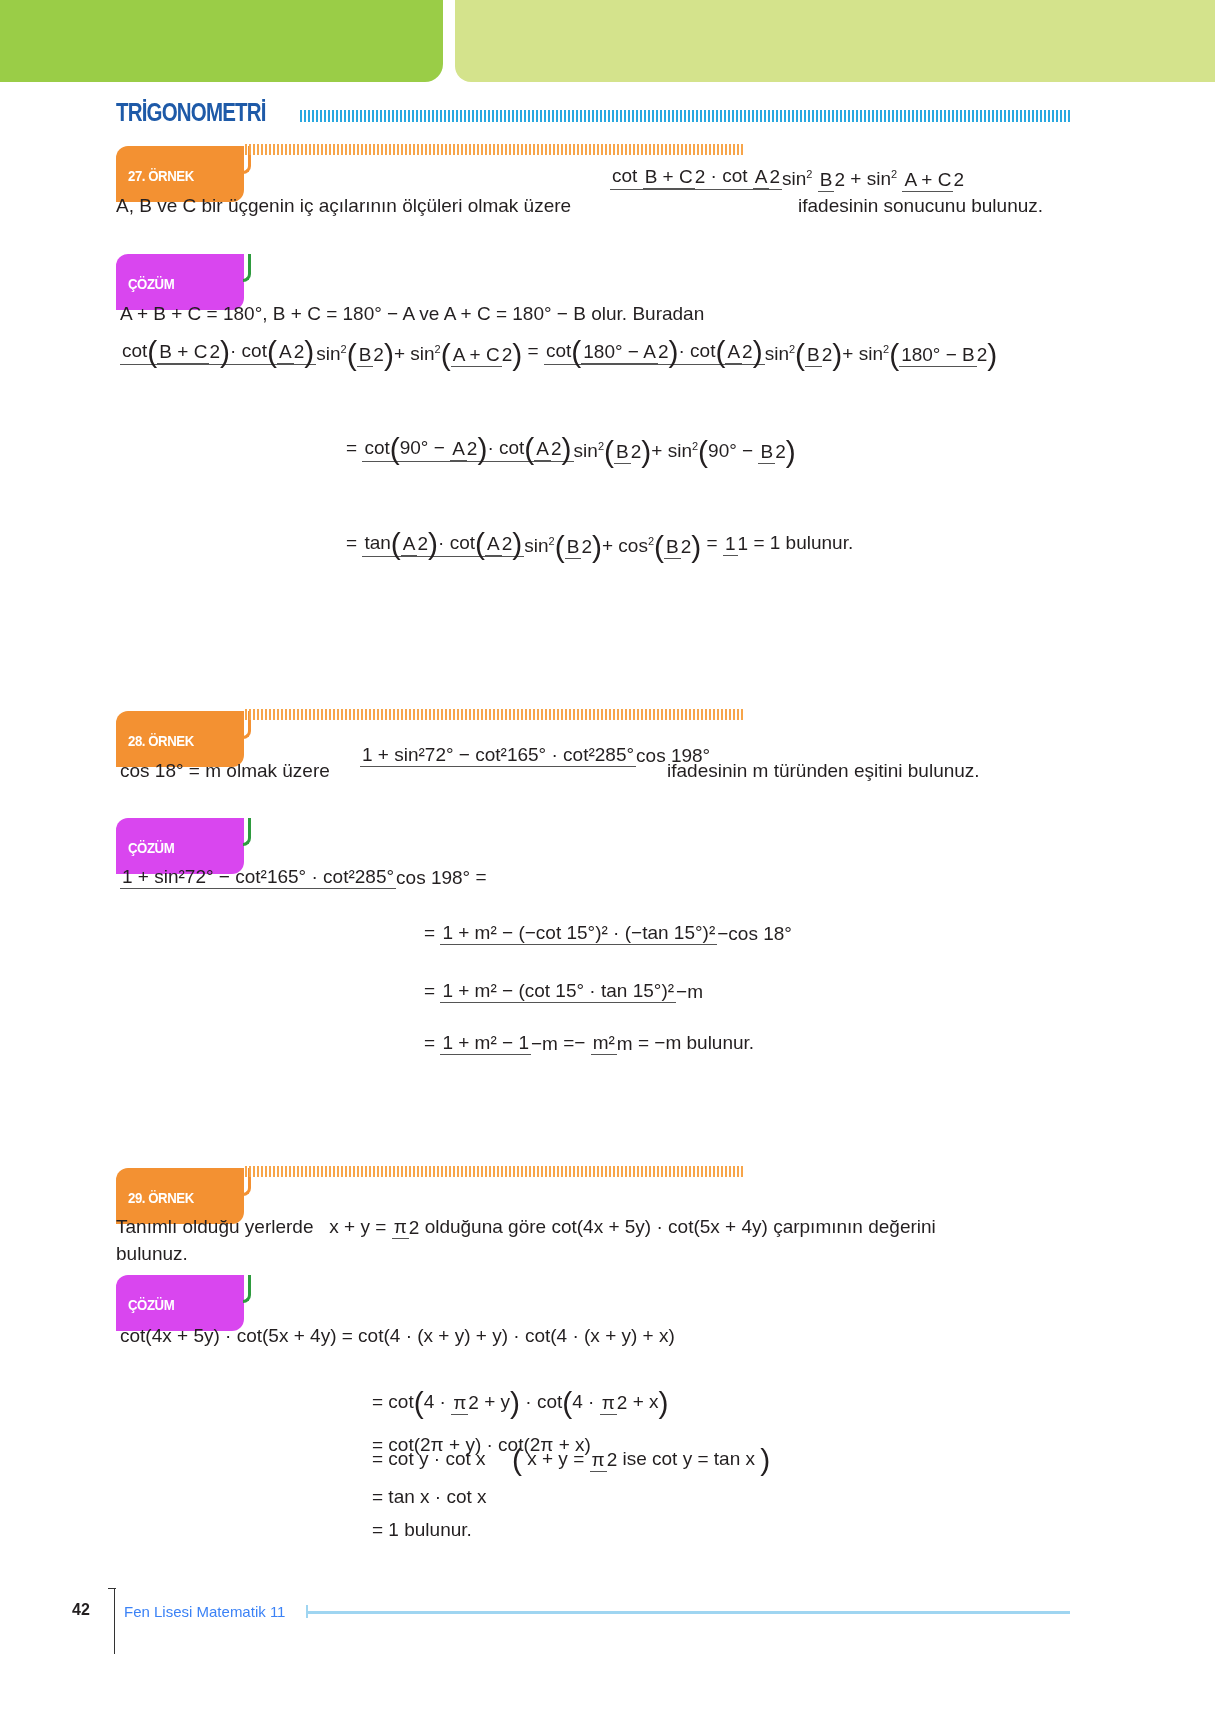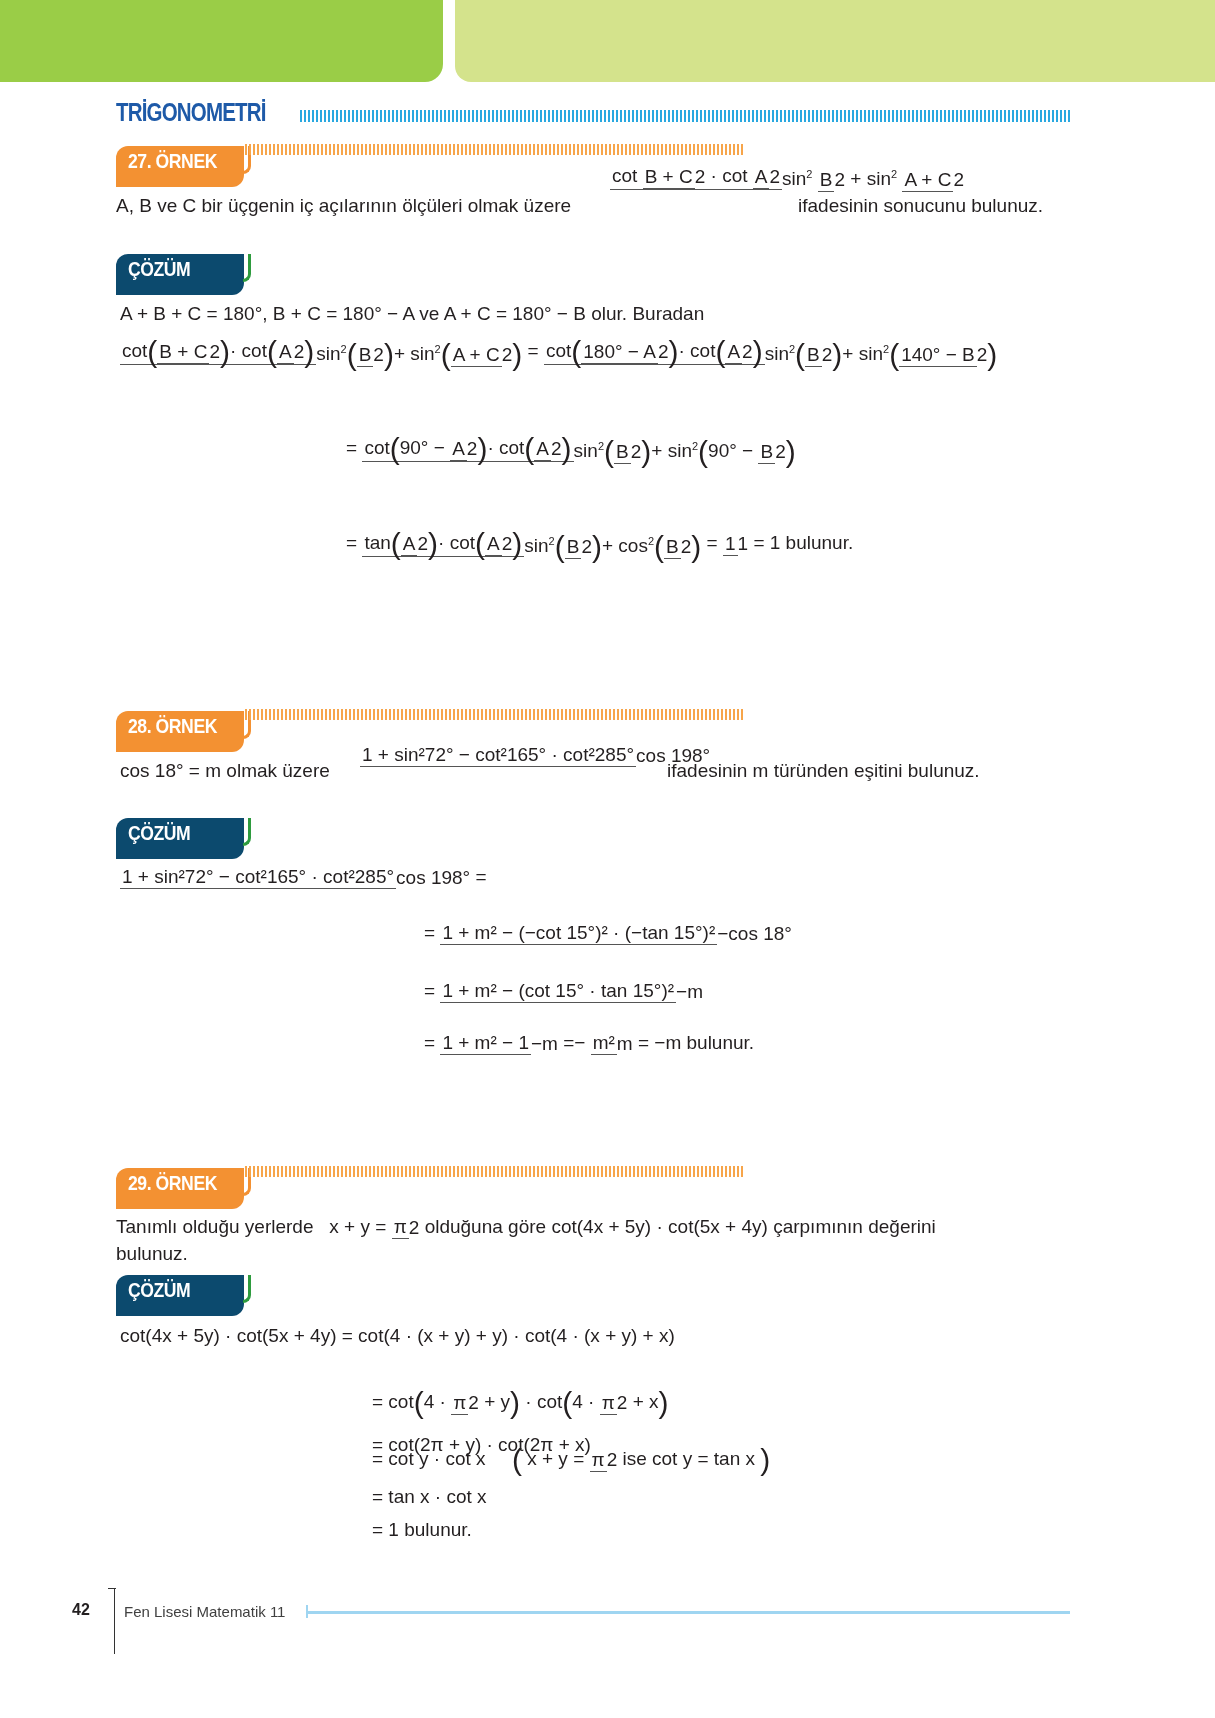--- a/index.html
+++ b/index.html
@@ -8,40 +8,40 @@
   .hdr-left { position:absolute; left:0; top:0; width:443px; height:82px; background:#9acd47;
               border-bottom-right-radius:18px; }
   .hdr-gap { position:absolute; left:443px; top:0; width:14px; height:82px; background:#fff; }
   .hdr-right { position:absolute; left:455px; top:0; width:760px; height:82px; background:#d4e38c;
                border-bottom-left-radius:16px; }
   .title { position:absolute; left:116px; top:98px; font-size:25px; font-weight:bold; color:#1e5aa8;
            letter-spacing:-1px; transform:scaleX(0.82); transform-origin:left; }
   .ticks { position:absolute; height:12px;
            background:repeating-linear-gradient(90deg,#29a8e0 0 2px,transparent 2px 4px); }
   .ticks.orange { height:11px; background:repeating-linear-gradient(90deg,#f7a54a 0 2px,transparent 2px 4px); }
-  .badge { position:absolute; height:40px; padding:1px 14px 0 12px; color:#fff; font-weight:bold;
-           font-size:20px; line-height:28px; border-radius:12px 0 12px 0; letter-spacing:-0.5px; }
+  .badge { position:absolute; height:40px; padding:16px 14px 0 12px; color:#fff; font-weight:bold;
+           font-size:15px; line-height:28px; border-radius:12px 0 12px 0; letter-spacing:-0.5px; }
   .badge span { display:inline-block; transform:scaleX(0.88); transform-origin:left; }
   .badge.orange { background:#f39132; width:102px; }
-  .badge.green { background:#0c4a6e; width:102px; }
+  .badge.green { background:#d946ef; width:102px; }
   .badge::after { content:""; position:absolute; right:-7px; top:0; width:8px; height:28px;
                   border-right:3px solid; border-bottom:3px solid; border-radius:0 0 10px 0; box-sizing:border-box; }
   .badge.orange::after { border-color:#f39132; }
   .badge.green::after { border-color:#2e9b3e; }
   .txt { position:absolute; font-size:19px; white-space:nowrap; color:#231f20; }
   .m { position:absolute; font-size:19px; white-space:nowrap; color:#231f20; }
   .frac { display:inline-flex; flex-direction:row; align-items:center; vertical-align:middle; }
   .frac .n { border-bottom:1.5px solid #555; padding:0 2px; line-height:22px; }
   .frac .d { line-height:22px; }
   .big { font-size:30px; font-weight:200; vertical-align:middle; }
   sup { font-size:11px; }
   .footer-num { position:absolute; left:72px; top:1601px; font-size:16px; font-weight:bold; }
   .footer-vline { position:absolute; left:114px; top:1588px; width:1px; height:66px; background:#333; }
   .footer-vtick { position:absolute; left:108px; top:1588px; width:8px; height:1px; background:#333; }
-  .footer-text { position:absolute; left:124px; top:1603px; font-size:15px; color:#404040; }
+  .footer-text { position:absolute; left:124px; top:1603px; font-size:15px; color:#3b82f6; }
   .footer-line { position:absolute; left:308px; top:1611px; width:762px; height:3px; background:#9fd5f1; }
   .footer-cap { position:absolute; left:306px; top:1605px; width:2px; height:13px; background:#9fd5f1; }
 </style>
 </head>
 <body>
 
 <div class="hdr-left"></div>
 <div class="hdr-gap"></div>
 <div class="hdr-right"></div>
 
@@ -97,21 +97,21 @@
           <span class="n">180° − A</span>
           <span class="d">2</span>
         </span><span class="big">)</span>· cot<span class="big">(</span><span class="frac">
           <span class="n">A</span>
           <span class="d">2</span>
         </span><span class="big">)</span></span>
   <span class="d">sin<sup>2</sup><span class="big">(</span><span class="frac">
           <span class="n">B</span>
           <span class="d">2</span>
         </span><span class="big">)</span>+ sin<sup>2</sup><span class="big">(</span><span class="frac">
-          <span class="n">140° − B</span>
+          <span class="n">180° − B</span>
           <span class="d">2</span>
         </span><span class="big">)</span></span>
     </span>
 </div>
 
 <div class="m" style="left:346px;top:435px;">
   = <span class="frac">
       <span class="n">cot<span class="big">(</span>90° − <span class="frac">
           <span class="n">A</span>
           <span class="d">2</span>

